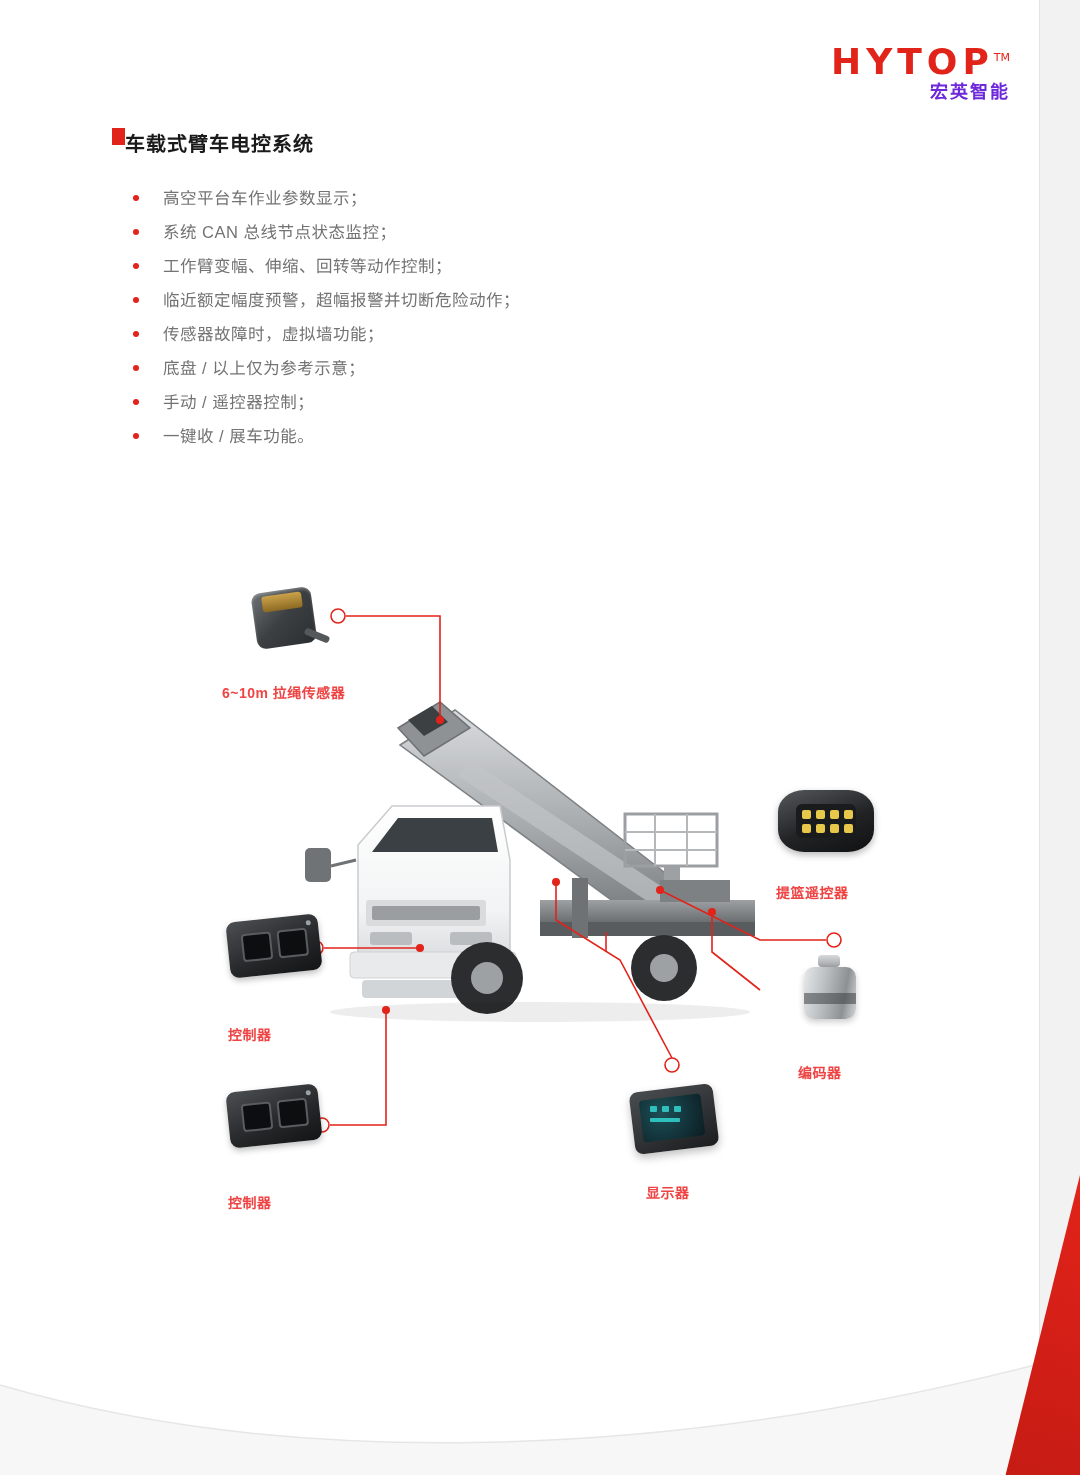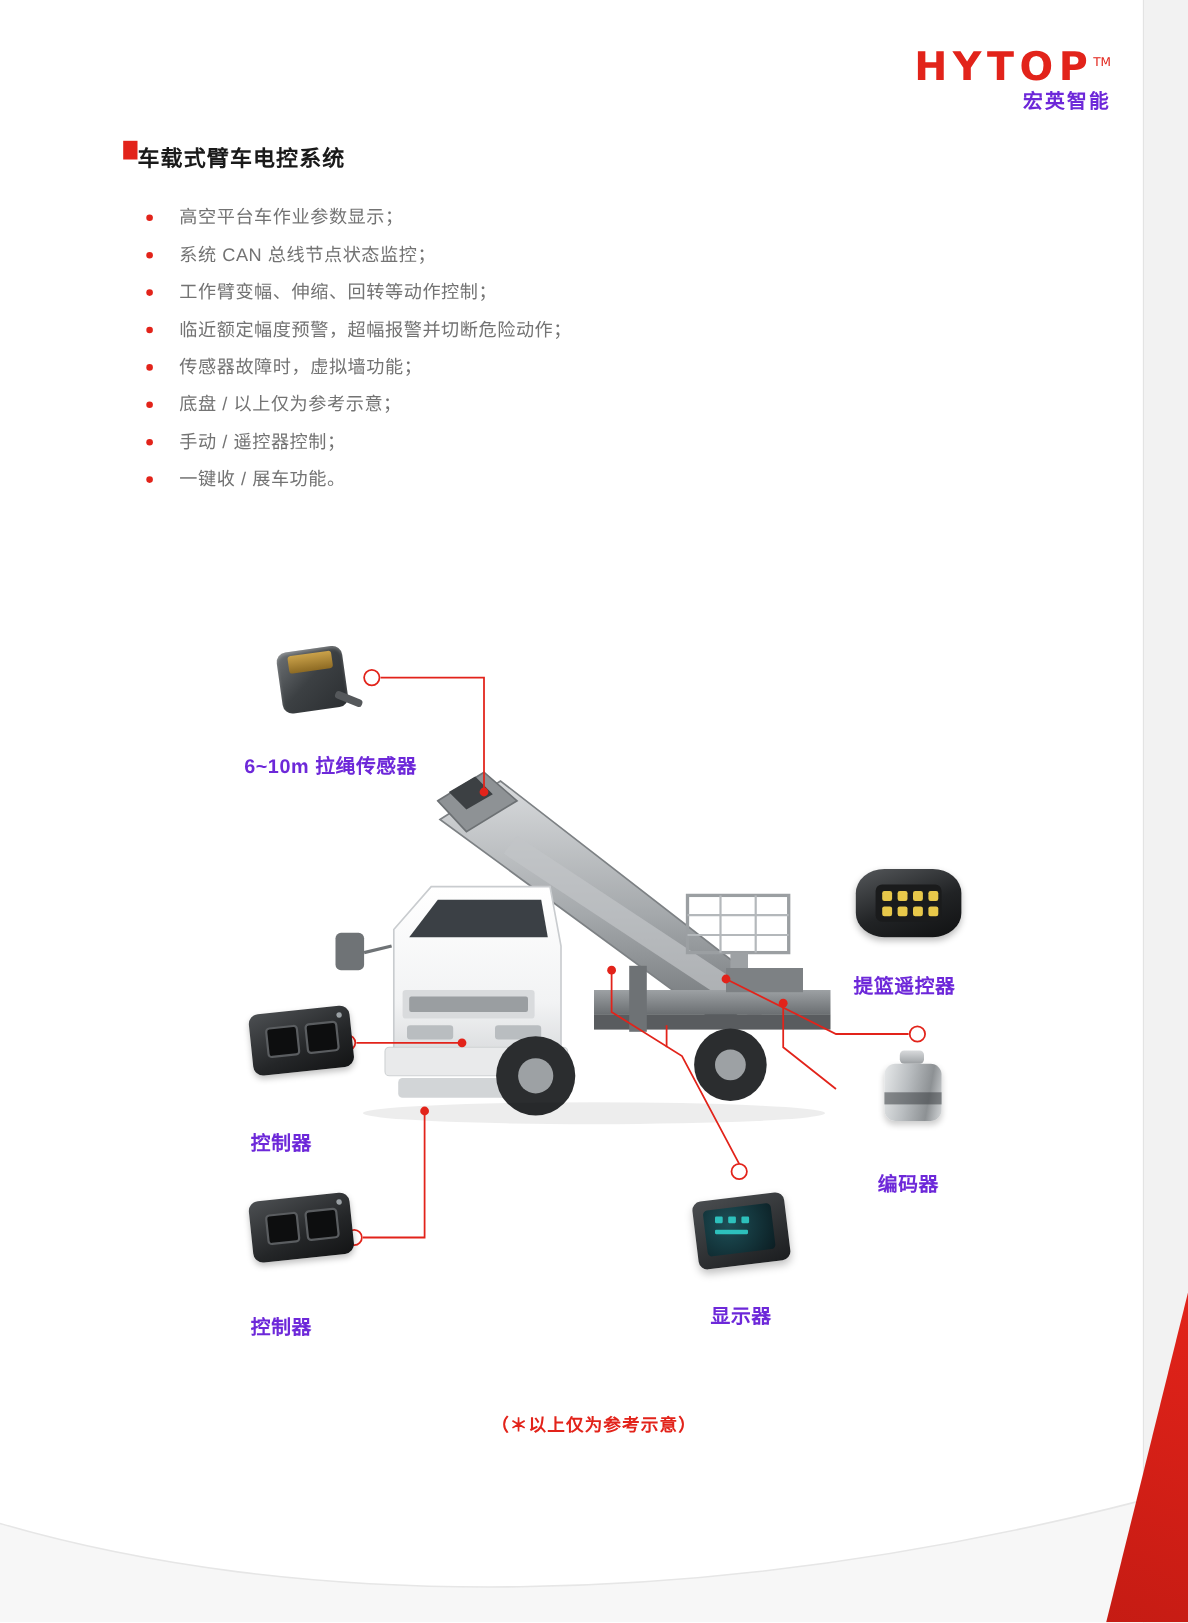--- a/index.html
+++ b/index.html
@@ -121,23 +121,23 @@
     width: 1080px;
     height: 700px;
   }
   .diagram svg {
     position: absolute;
     inset: 0;
   }
 
   .callout-label {
     position: absolute;
-    font-size: 18px;
+    font-size: 14px;
     font-weight: 700;
-    color: #6d28d9;
+    color: #ef4444;
     white-space: nowrap;
     letter-spacing: 0.5px;
   }
 
   
   .part {
     position: absolute;
   }
 
   
@@ -553,21 +553,20 @@
     </div>
 
     <span class="callout-label" style="left:222px; top:122px;">6~10m 拉绳传感器</span>
     <span class="callout-label" style="left:228px; top:464px;">控制器</span>
     <span class="callout-label" style="left:228px; top:632px;">控制器</span>
     <span class="callout-label" style="left:776px; top:322px;">提篮遥控器</span>
     <span class="callout-label" style="left:798px; top:502px;">编码器</span>
     <span class="callout-label" style="left:646px; top:622px;">显示器</span>
   </div>
 
-  <div class="footnote">（＊以上仅为参考示意）</div>
 
   <svg class="corner-sweep" viewBox="0 0 1080 240" aria-hidden="true">
     <path d="M0 150 C 260 226, 640 238, 1080 118 L1080 240 L0 240 Z" fill="#f7f7f7"></path>
     <path d="M0 150 C 260 226, 640 238, 1080 118" fill="none" stroke="#e6e6e6" stroke-width="1.5"></path>
   </svg>
 
   <div class="corner-ribbon">
     <div class="red"></div>
   </div>
 

